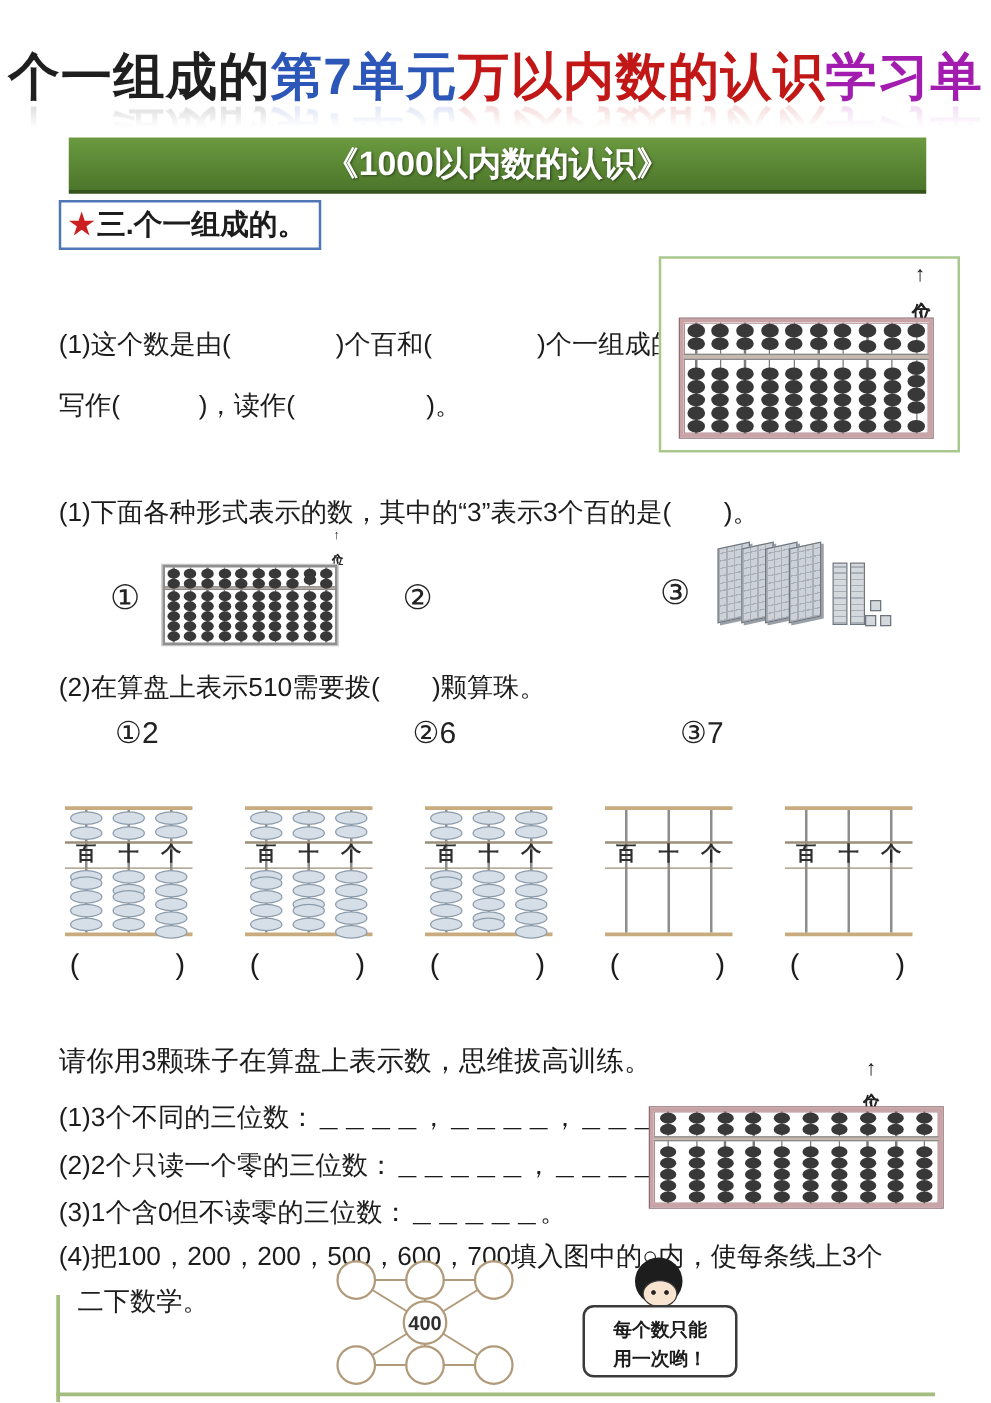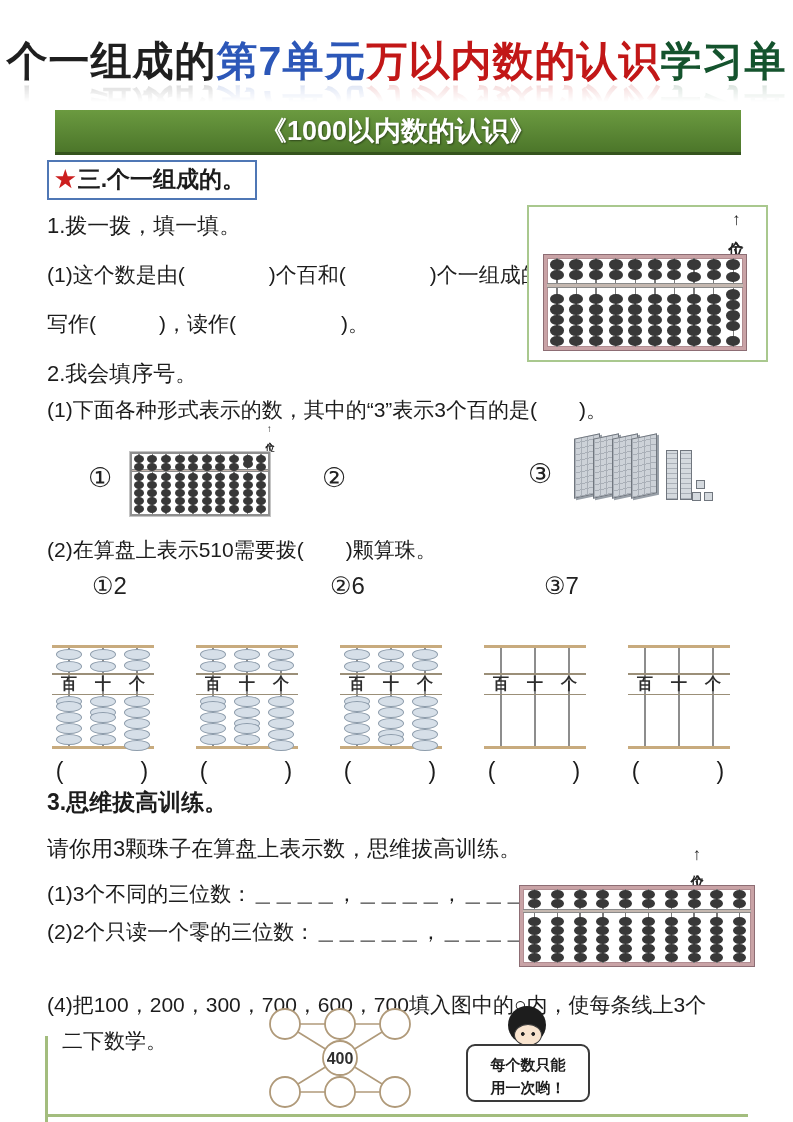--- a/index.html
+++ b/index.html
@@ -61,26 +61,25 @@
   .sign{border:2px solid #3a3a3a;border-radius:9px;background:#fff;text-align:center;font-size:15px;font-weight:700;
     line-height:1.55;padding-top:7px;box-sizing:border-box;}
   .greenline{background:#a3bd7e;}
   .greenbox{border:2px solid #a9c88e;background:#fff;}
 </style>
 </head>
 <body>
 
 <div class="page">
 
-  <div class="abs page-title"><span style="color:#1f1f1f">个一组成的</span><span style="color:#2c57b8">第7单元</span><span style="color:#c21717">万以内数的认识</span><span style="color:#14532d">学习单</span></div>
+  <div class="abs page-title"><span style="color:#1f1f1f">个一组成的</span><span style="color:#2c57b8">第7单元</span><span style="color:#c21717">万以内数的认识</span><span style="color:#a21caf">学习单</span></div>
   <div class="abs banner">《1000以内数的认识》</div>
 
   <div class="abs section-box"><span class="star">★</span><span>三.个一组成的。</span></div>
 
-  <div class="abs tline t22" style="top:211px;">1.拨一拨，填一填。</div>
   <div class="abs tline" style="top:261px;">(1)这个数是由(　　　　)个百和(　　　　)个一组成的，</div>
   <div class="abs tline" style="top:310px;">写作(　　　)，读作(　　　　　)。</div>
 
   <div class="abs greenbox" style="left:527px;top:205px;width:237px;height:153px;">
     <div class="abs unit-label" style="right:22px;top:4px;font-size:15px;">
       <span class="arrow">↑</span>
       <span class="vert">个位</span>
     </div>
     <div class="suanpan pinkframe" style="left:15px;top:48px;width:196px;height:89px;">
         <i class="rod" style="left:9.1px;top:0;height:89px"></i>
@@ -160,21 +159,20 @@
         <i class="bead" style="left:179.2px;top:1.0px;width:14px;height:10.5px"></i>
         <i class="bead" style="left:179.2px;top:13.5px;width:14px;height:10.5px"></i>
         <i class="bead" style="left:179.2px;top:31.0px;width:14px;height:10.5px"></i>
         <i class="bead" style="left:179.2px;top:41.5px;width:14px;height:10.5px"></i>
         <i class="bead" style="left:179.2px;top:52.0px;width:14px;height:10.5px"></i>
         <i class="bead" style="left:179.2px;top:62.5px;width:14px;height:10.5px"></i>
         <i class="bead" style="left:179.2px;top:77.5px;width:14px;height:10.5px"></i>
       </div>
   </div>
 
-  <div class="abs tline t22" style="top:359px;">2.我会填序号。</div>
   <div class="abs tline" style="top:396px;">(1)下面各种形式表示的数，其中的“3”表示3个百的是(　　)。</div>
 
   <span class="abs circled" style="left:88px;top:462px;">①</span>
   <div class="abs" style="left:128px;top:424px;width:150px;height:95px;">
     <div class="abs unit-label" style="right:4px;top:0;font-size:9px;">
       <span class="arrow" style="font-size:10px;">↑</span>
       <span class="vert">个位</span>
     </div>
     <div class="suanpan grayframe" style="left:2px;top:28px;width:136px;height:60px;">
         <i class="rod" style="left:6.0px;top:0;height:60px"></i>
@@ -393,25 +391,25 @@
       <b class="blabel" style="left:0.0px;width:34.0px;top:27px;height:17px;line-height:17px">百</b>
       <b class="blabel" style="left:34.0px;width:34.0px;top:27px;height:17px;line-height:17px">十</b>
       <b class="blabel" style="left:68.0px;width:34.0px;top:27px;height:17px;line-height:17px">个</b>
     </div>
   <div class="abs card-answer" style="left:52px;top:756px;width:102px;">(　　　)</div>
   <div class="abs card-answer" style="left:196px;top:756px;width:102px;">(　　　)</div>
   <div class="abs card-answer" style="left:340px;top:756px;width:102px;">(　　　)</div>
   <div class="abs card-answer" style="left:484px;top:756px;width:102px;">(　　　)</div>
   <div class="abs card-answer" style="left:628px;top:756px;width:102px;">(　　　)</div>
 
-  <div class="abs tline t23" style="top:787px;">3.思维拔高训练。</div>
   <div class="abs tline t22" style="top:834px;">请你用3颗珠子在算盘上表示数，思维拔高训练。</div>
   <div class="abs tline" style="top:880px;">(1)3个不同的三位数：＿＿＿＿，＿＿＿＿，＿＿＿＿。</div>
   <div class="abs tline" style="top:918px;">(2)2个只读一个零的三位数：＿＿＿＿＿，＿＿＿＿＿。</div>
-  <div class="abs tline" style="top:991px;">(4)把100，200，300，700，600，700填入图中的○内，使每条线上3个</div>
+  <div class="abs tline" style="top:956px;">(3)1个含0但不读零的三位数：＿＿＿＿＿。</div>
+  <div class="abs tline" style="top:991px;">(4)把100，200，200，500，600，700填入图中的○内，使每条线上3个</div>
   <div class="abs tline" style="left:62px;top:1027px;">二下数学。</div>
 
   <div class="abs unit-label" style="left:690px;top:846px;font-size:13px;">
     <span class="arrow">↑</span>
     <span class="vert">个位</span>
   </div>
   <div class="suanpan pinkframe" style="left:520px;top:886px;width:228px;height:74px;">
       <i class="rod" style="left:10.7px;top:0;height:74px"></i>
       <i class="rod" style="left:33.5px;top:0;height:74px"></i>
       <i class="rod" style="left:56.3px;top:0;height:74px"></i>

